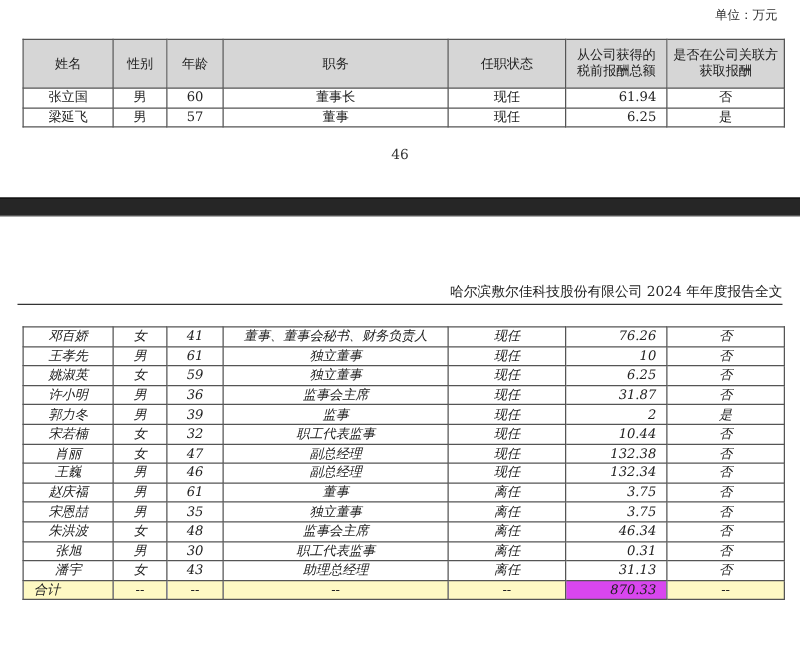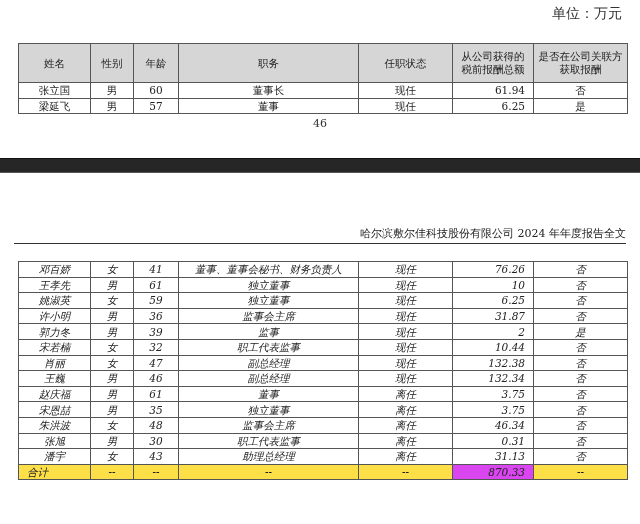--- a/index.html
+++ b/index.html
@@ -1,29 +1,29 @@
 <!DOCTYPE html>
 <html><head>
 <meta charset="utf-8">
 <style>
   html, body { margin:0; padding:0; background:#ffffff; }
   body { width:640px; height:524px; position:relative; overflow:hidden;
          font-family:"DejaVu Serif","Liberation Serif",serif; color:#222; }
-  .unit { position:absolute; right:18px; top:5px; font-size:14px; color:#333; }
+  .unit { position:absolute; right:18px; top:5px; font-size:10px; color:#333; }
   table { border-collapse:collapse; table-layout:fixed; position:absolute; left:18px; width:609px; }
   td, th { border:1px solid #555; font-size:10.5px; font-weight:normal; padding:0 4px;
            white-space:nowrap; overflow:hidden; text-align:center; color:#222; }
-  #top-table { top:31px; border:1.5px solid #333;margin-top:12px; }
+  #top-table { top:31px; border:1.5px solid #333; }
   #top-table th { background:#d6d6d6; height:38px; line-height:13px; white-space:normal; }
   #top-table td { height:14.5px; line-height:14px; }
   #bot-table { top:261px; border:1.5px solid #333;font-style:italic; }
   #bot-table td { height:14.6px; line-height:14px; }
   td.num { text-align:right; padding-right:8px;padding-left:10px; }
   td.pos { text-align:center; }
-  tr.total td { background:#fde047; height:19px; }
+  tr.total td { background:#fef9c3; height:19px; }
   tr.total td.num { background:#d946ef; }
   tr.total td.label { text-align:left; padding-left:8px; }
   .pageno { position:absolute; top:117px; left:0; width:640px; text-align:center; font-size:11px; color:#333; }
   .divider-band { position:absolute; top:158px; left:0; width:640px; height:13px; background:#262626;
                   border-top:1px solid #111; border-bottom:1px solid #555; }
   .running-header { position:absolute; top:226px; right:14px; font-size:11px; color:#222; }
   .header-rule { position:absolute; top:243px; left:14px; width:612px; height:1px; background:#333; }
 </style>
 </head>
 <body>

